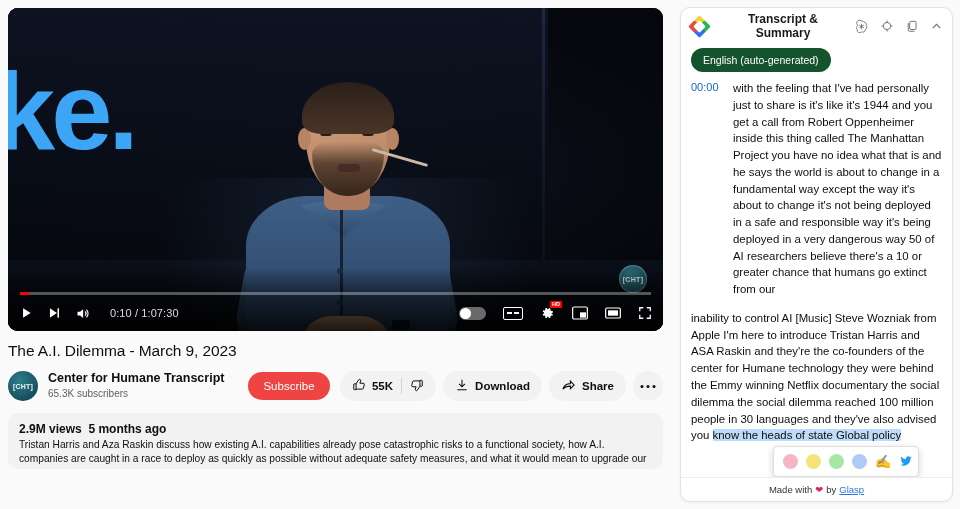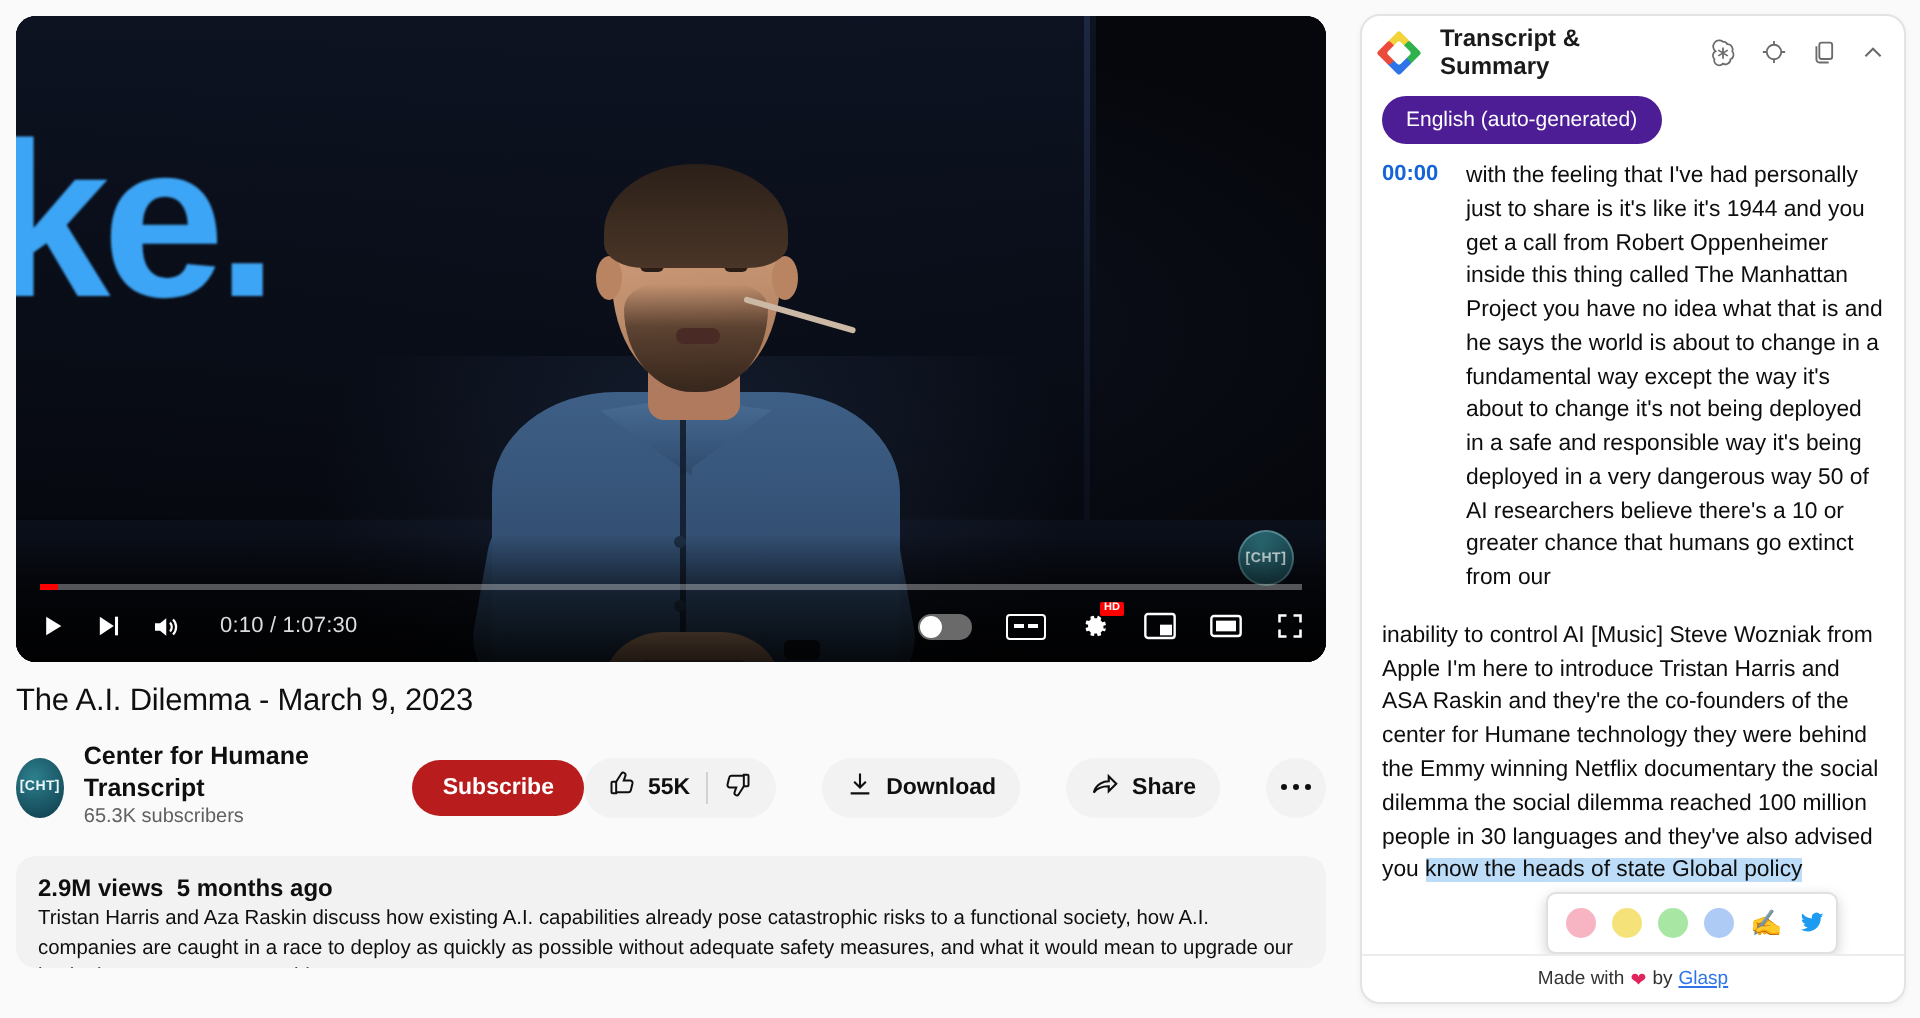--- a/index.html
+++ b/index.html
@@ -167,25 +167,25 @@
   .chan-ava {
     width: 30px; height: 30px; border-radius: 50%;
     background: radial-gradient(circle at 38% 32%, #2d7f8d, #0e3a49);
     display:flex; align-items:center; justify-content:center;
     font-size: 7px; color:#e7f6f8; font-weight:700; letter-spacing:.2px;
   }
   .chan-txt { margin-left: 10px; }
   .chan-name { font-size: 12.5px; font-weight: 700; color:#0f0f0f; line-height:1.25; }
   .chan-subs { font-size: 10px; color:#606060; line-height:1.4; }
   .subscribe-btn {
-    margin-left: 24px; background:#b91c1c; color:#fff; border:none;
-    font-size: 11.5px; font-weight:700; border-radius:18px; padding: 8px 15px; cursor:pointer;
+    margin-left: 24px; background:#ef4444; color:#fff; border:none;
+    font-size: 11.5px; font-weight:400; border-radius:18px; padding: 8px 15px; cursor:pointer;
     font-family:"Liberation Sans", sans-serif;
   }
-  .actions { margin-left:auto; display:flex; align-items:flex-start; gap:23px; }
+  .actions { margin-left:auto; display:flex; align-items:flex-start; gap:7px; }
   .pill {
     display:flex; align-items:center; gap:6px; background:#f2f2f2; border-radius:18px;
     height:30px; padding: 0 12px; font-size:11.5px; font-weight:600; color:#0f0f0f; cursor:pointer;
     white-space:nowrap;
   }
   .pill.round { padding: 0; width:30px; justify-content:center; }
   .divider-v { width:1px; height:16px; background:#d2d2d2; margin:0 2px; }
 
   
   .desc {
@@ -208,35 +208,35 @@
   }
   .glasp-logo { width:19px; height:19px; position:relative; flex-shrink:0; }
   .glasp-logo > div {
     position:absolute; width:9px; height:9px; border-radius:1.5px;
   }
   .gl-t { left:5px; top:0;   background:#f2d43a; transform: rotate(45deg); }
   .gl-r { left:10px; top:5px; background:#2fb24c; transform: rotate(45deg); }
   .gl-b { left:5px; top:10px; background:#2e74e8; transform: rotate(45deg); }
   .gl-l { left:0;   top:5px;  background:#ec4b3c; transform: rotate(45deg); }
   .gl-c { left:5.3px; top:5.3px; width:8.4px; height:8.4px; background:#fff; transform: rotate(45deg); border-radius:1px; }
-  .panel-title { font-size:12px; font-weight:600; color:#1a1a1a; margin-left:3px; }
+  .panel-title { font-size:12px; font-weight:600; color:#1a1a1a; margin-left:3px;text-align:center; }
   .head-icons { margin-left:auto; display:flex; align-items:center; gap:11px; color:#6b6b6b; }
   .head-icons .ic { cursor:pointer; display:flex; align-items:center; }
 
   .lang-row { padding: 4px 10px 8px; flex-shrink:0; }
   .lang-chip {
-    display:inline-block; background:#4c1d95; color:#fff; font-size:10.5px;
+    display:inline-block; background:#14532d; color:#fff; font-size:10.5px;
     padding: 6px 12px; border-radius: 16px; cursor:pointer;
   }
   .transcript {
     flex: 1; overflow: hidden; position: relative; padding: 0 10px;
   }
   .seg { display:flex; gap:8px; margin-bottom: 12px; }
   .seg-time {
-    color:#1565d8; font-size:11px; font-weight:700; flex-shrink:0; width:34px;
+    color:#1565d8; font-size:11px; font-weight:400; flex-shrink:0; width:34px;
     padding-top:1px; cursor:pointer;
   }
   .seg-text { font-size:11.4px; line-height:1.47; color:#0e0e0e; }
   .hl-blue { background:#bcdcf7; }
 
   
   .hl-popup {
     position:absolute; left:92px; top:366px; width:146px; height:31px;
     background:#fff; border:1px solid #e0e0e0; border-radius:5px;
     box-shadow: 0 2px 7px rgba(0,0,0,.18);

